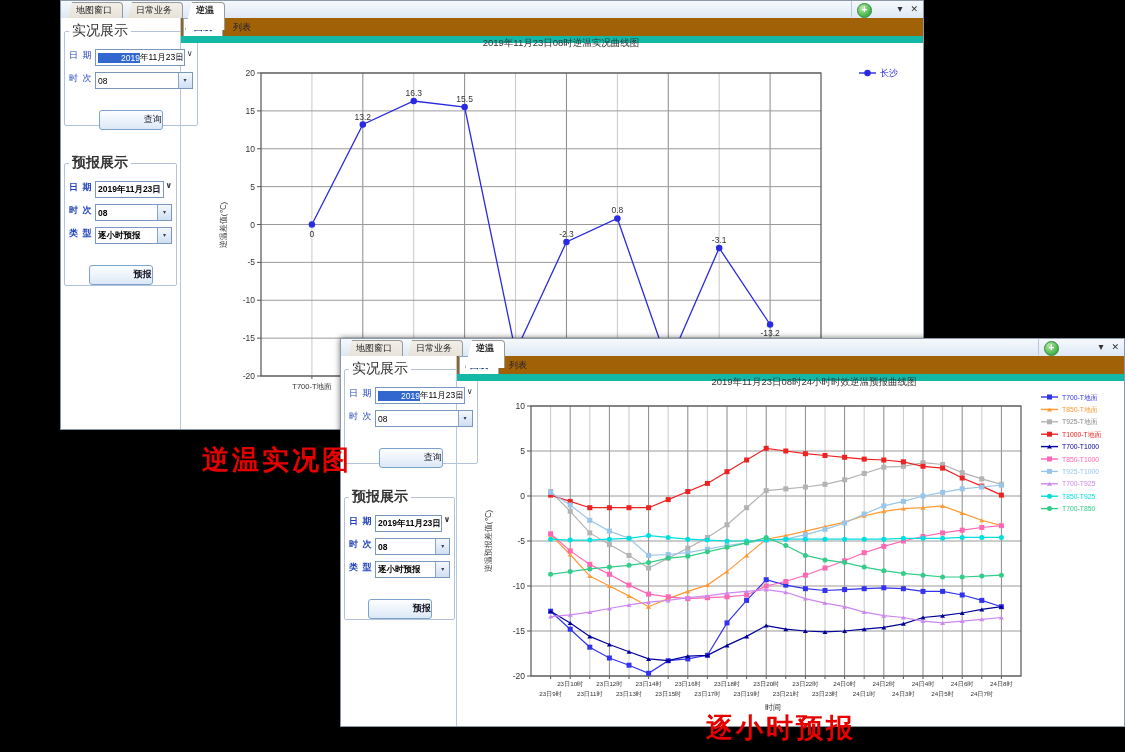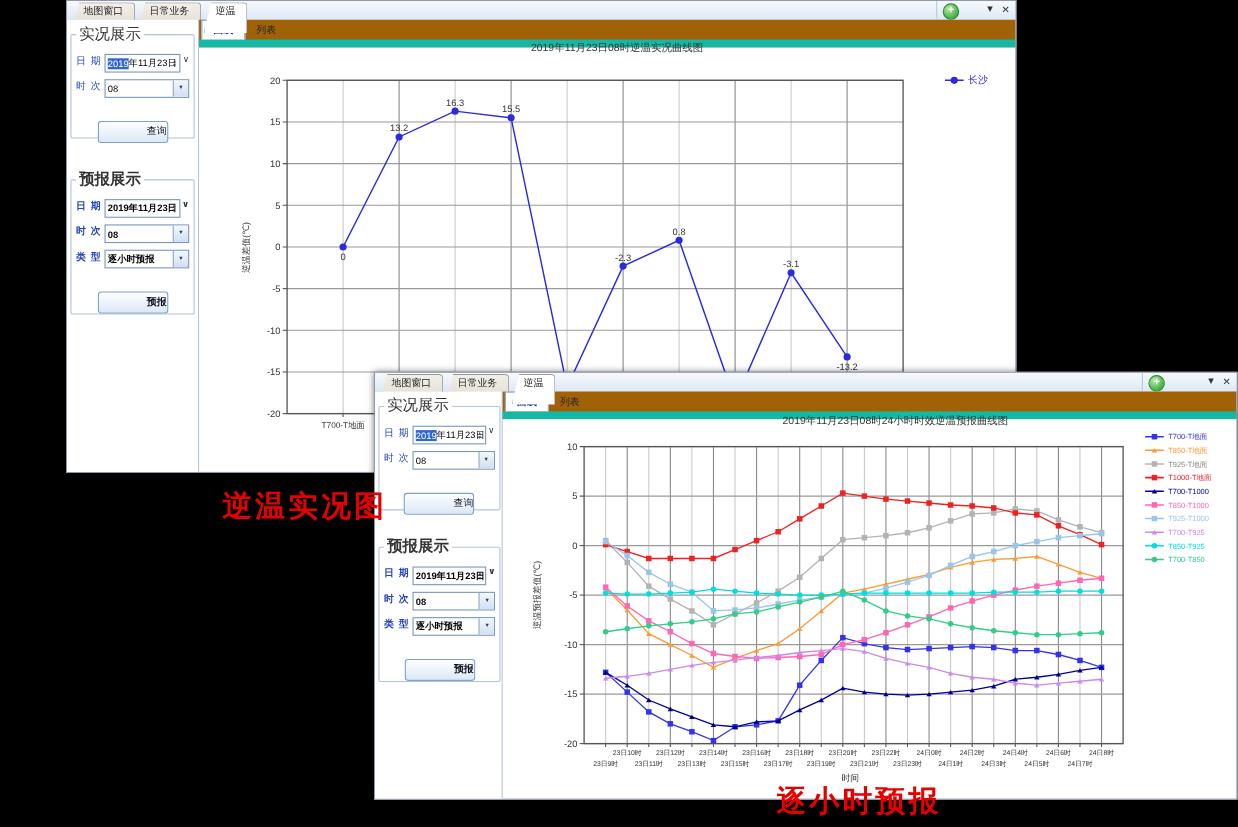--- a/index.html
+++ b/index.html
@@ -7,41 +7,41 @@
   .window{position:absolute;background:#fff;border:1px solid #8b98a8;box-sizing:border-box;}
   #win1{left:60px;top:0;width:864px;height:430px;}
   #win2{left:340px;top:338px;width:785px;height:389px;box-shadow:0 0 6px rgba(0,0,0,.55);z-index:20;}
   
   .titlerow{position:relative;height:17px;background:linear-gradient(#f6f9fd,#dde8f4);
     border-bottom:1px solid #96aac2;}
   .tabs{position:absolute;left:4px;top:1px;display:flex;height:28px;}
   .tab{font-size:9px;line-height:15px;padding:0 10px;margin-right:2px;color:#222;
     background:linear-gradient(#f2efe8,#ddd8cc);border:1px solid #9a9a9a;border-bottom:none;
     border-radius:4px 4px 0 0;clip-path:polygon(7px 0,100% 0,100% 100%,0 100%);}
-  .tab.active{background:#fff;font-weight:normal;position:relative;z-index:2;}
+  .tab.active{background:#fff;font-weight:bold;position:relative;z-index:2;}
   .addbtn{position:absolute;top:2px;width:13px;height:13px;border-radius:50%;
     background:radial-gradient(circle at 35% 30%,#9fe08f,#3aא... ,#2f9e3f);background:radial-gradient(circle at 35% 30%,#b9eaa6,#43b34a 70%);
     border:1px solid #2e8a3a;color:#fff;font-size:10px;line-height:12px;text-align:center;font-weight:bold;}
   .addwrap{position:absolute;top:0;height:16px;border-left:1px solid #b9c9dc;padding-left:5px;}
   .winbtns{position:absolute;right:5px;top:2px;font-size:10px;color:#333;display:flex;gap:8px;}
   .winbtns span{cursor:default;line-height:12px;}
   
   .wbody{position:absolute;left:0;right:0;bottom:0;top:17px;display:flex;}
   .sidebar{width:120px;border-right:1px solid #b7c6d8;box-sizing:border-box;padding:4px 3px;position:relative;background:#fff;}
   #win2 .sidebar{width:116px;}
   fieldset.group{border:1px solid #b3c4da;border-radius:2px;margin:0 0 10px 0;padding:2px 4px 8px 4px;}
   fieldset.group legend{font-size:14px;color:#333;padding:0 3px;}
   .g1{height:92px;}
   .g2{margin-top:28px !important;height:120px;font-weight:bold;}
   #win2 .g2{margin-top:24px !important;}
   .frow{display:flex;align-items:flex-start;margin:7px 0 0 0;height:16px;}
   .flabel{font-size:9px;color:#2244bb;width:26px;letter-spacing:1px;flex:none;}
   .databox{flex:1;display:flex;align-items:center;border:1px solid #7a97bd;height:15px;background:#fff;
     font-size:8.5px;color:#000;padding-left:2px;position:relative;min-width:0;white-space:nowrap;overflow:hidden;}
-  .databox .sel{background:#3167ce;color:#fff;}
+  .databox .sel{background:#3167ce;color:#fff;padding-left:23px;}
   .spincol{position:absolute;right:1px;top:0;bottom:0;width:7px;display:flex;flex-direction:column;justify-content:center;color:#446;}
   .spincol i{font-style:normal;font-size:4.5px;line-height:4px;text-align:center;}
   .comboopen{font-size:8px;color:#334;margin-left:2px;flex:none;}
   .ddbtn{position:absolute;right:0;top:0;bottom:0;width:13px;background:linear-gradient(#f4f8fd,#cfdff2);
     border-left:1px solid #8aa5c5;color:#345;font-size:6px;line-height:14px;text-align:center;}
   .btn{display:block;margin:22px auto 0 auto;width:62px;height:18px;font-size:9px;color:#112;
     background:linear-gradient(#fdfeff,#dce8f6);border:1px solid #7da2ce;border-radius:3px;line-height:16px;text-align:right;}
   
   .main{flex:1;position:relative;min-width:0;}
   .subtabs{height:18px;background:#a16207;border-bottom:7px solid #14b8a6;display:flex;align-items:flex-end;padding-left:2px;}

